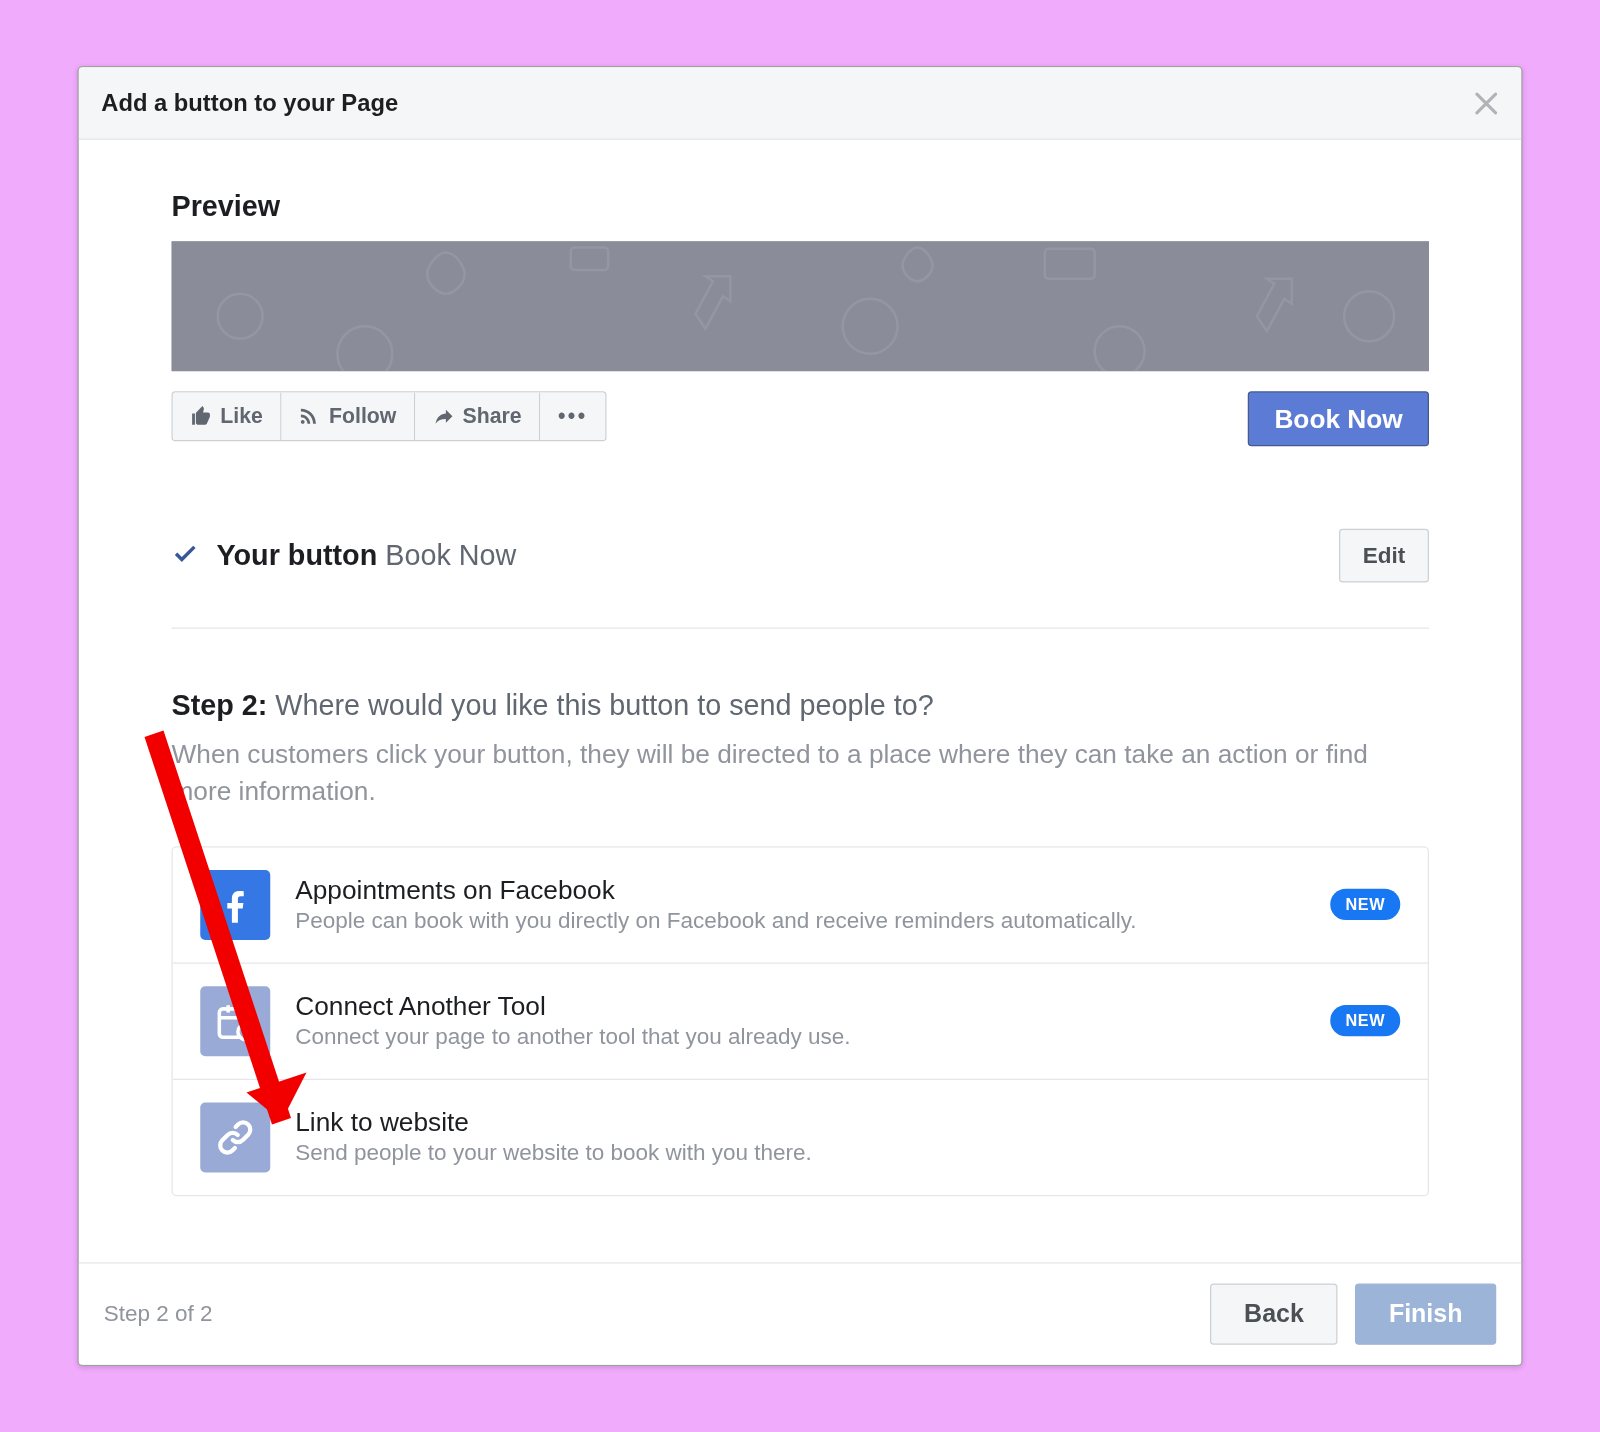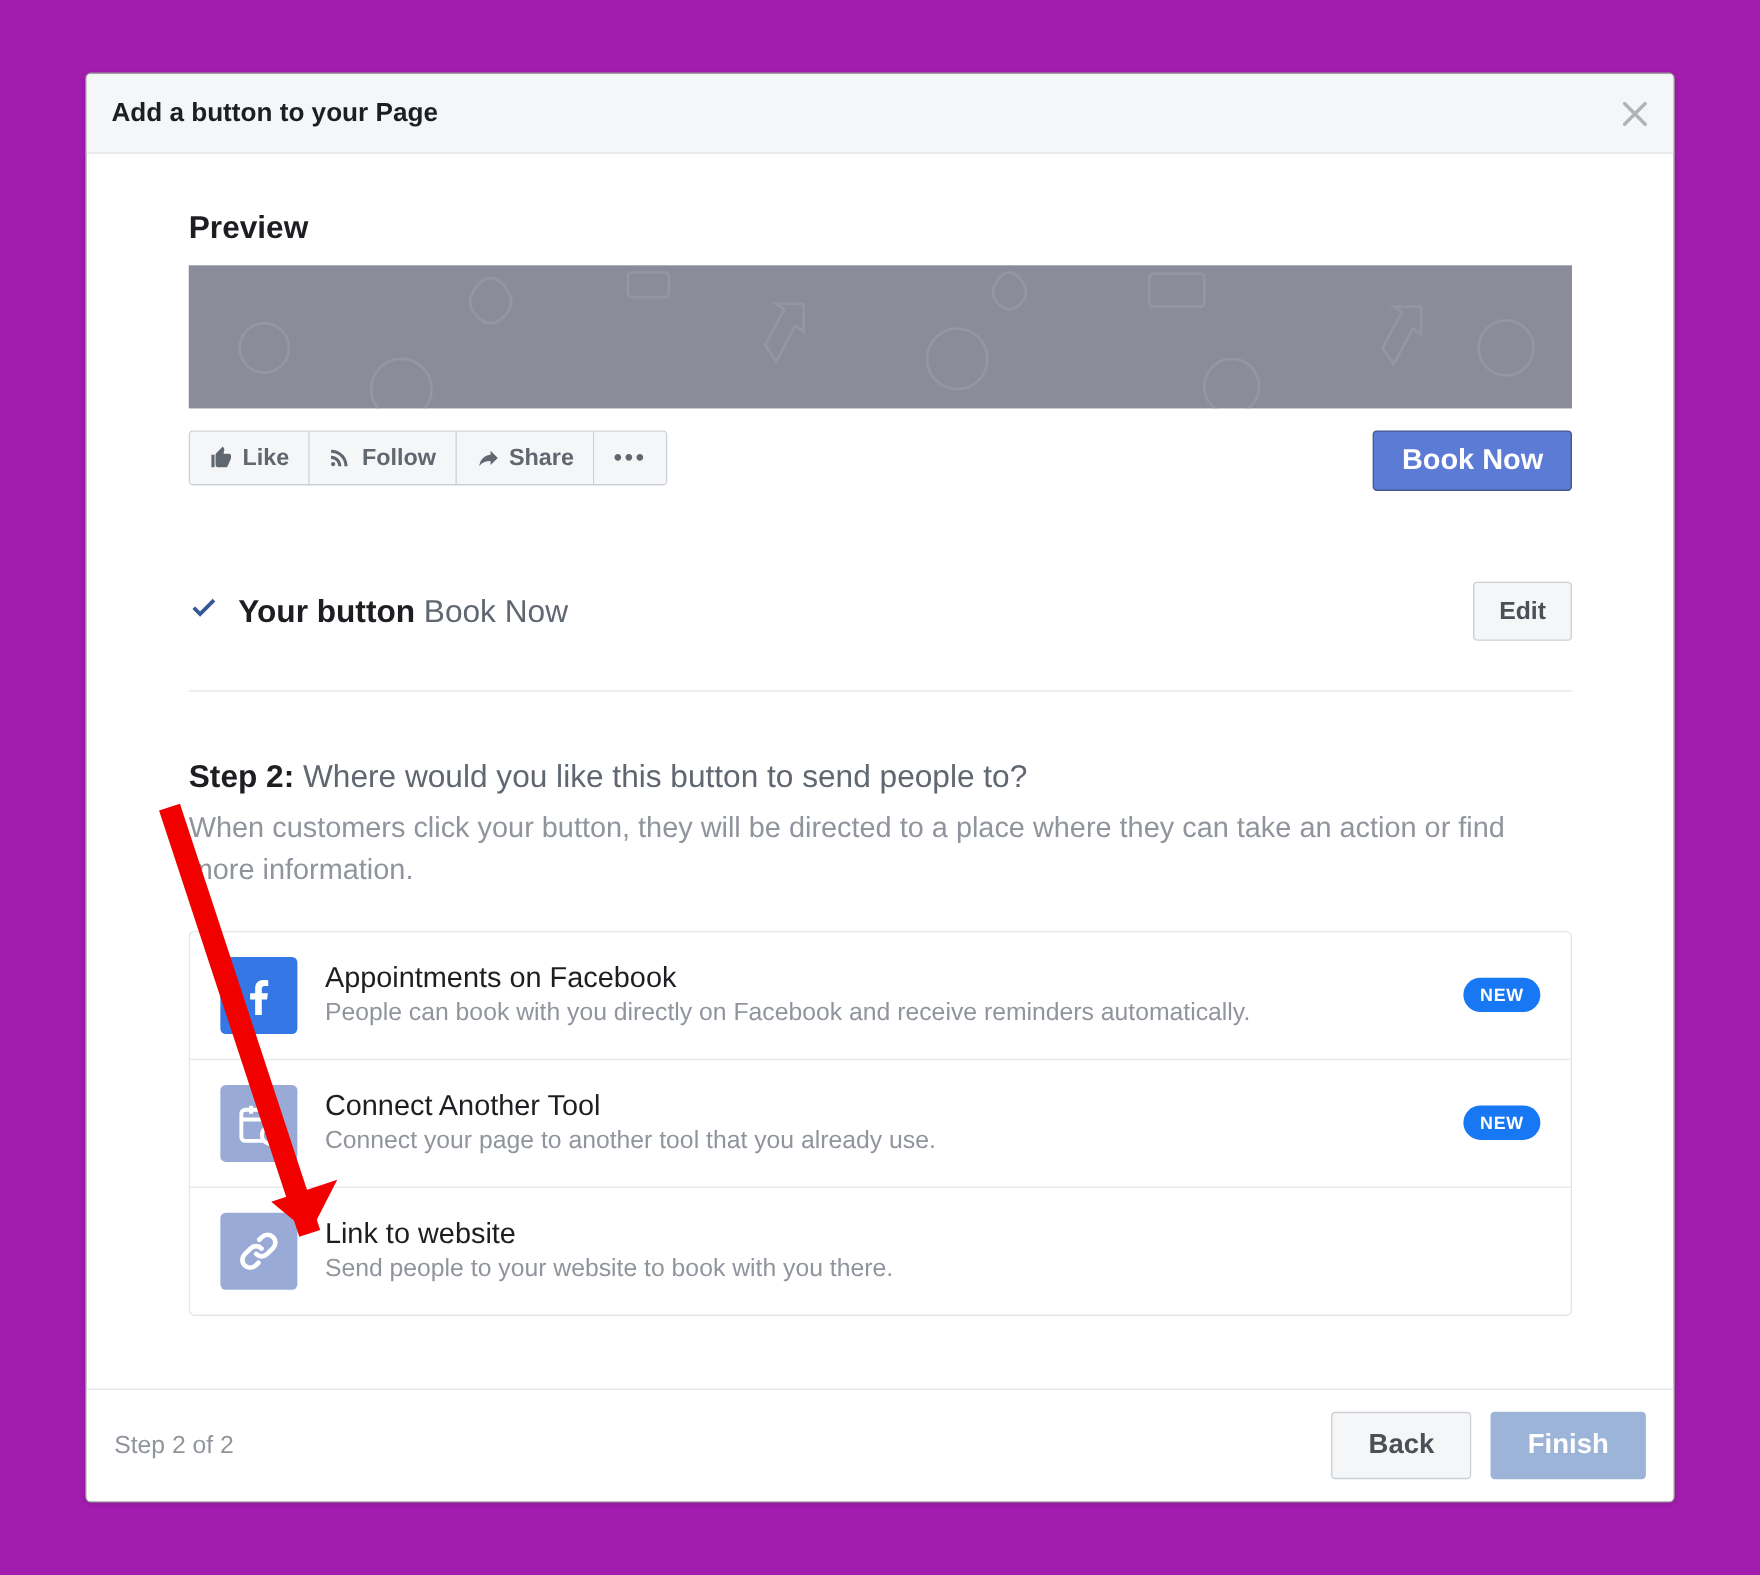--- a/index.html
+++ b/index.html
@@ -206,21 +206,21 @@
   
   .arrow-overlay {
     position: absolute;
     top: 0; left: 0;
     pointer-events: none;
   }
   
   .page-canvas {
     width: 1600px;
     height: 1432px;
-    background: #a21caf;
+    background: #f0abfc;
     padding-top: 0;
     transform-origin: top left;
     display: flex;
     align-items: center;
     justify-content: center;
   }
   .scale-wrap { transform: scale(1.25); transform-origin: center; }
 </style>
 </head>
 <body>

